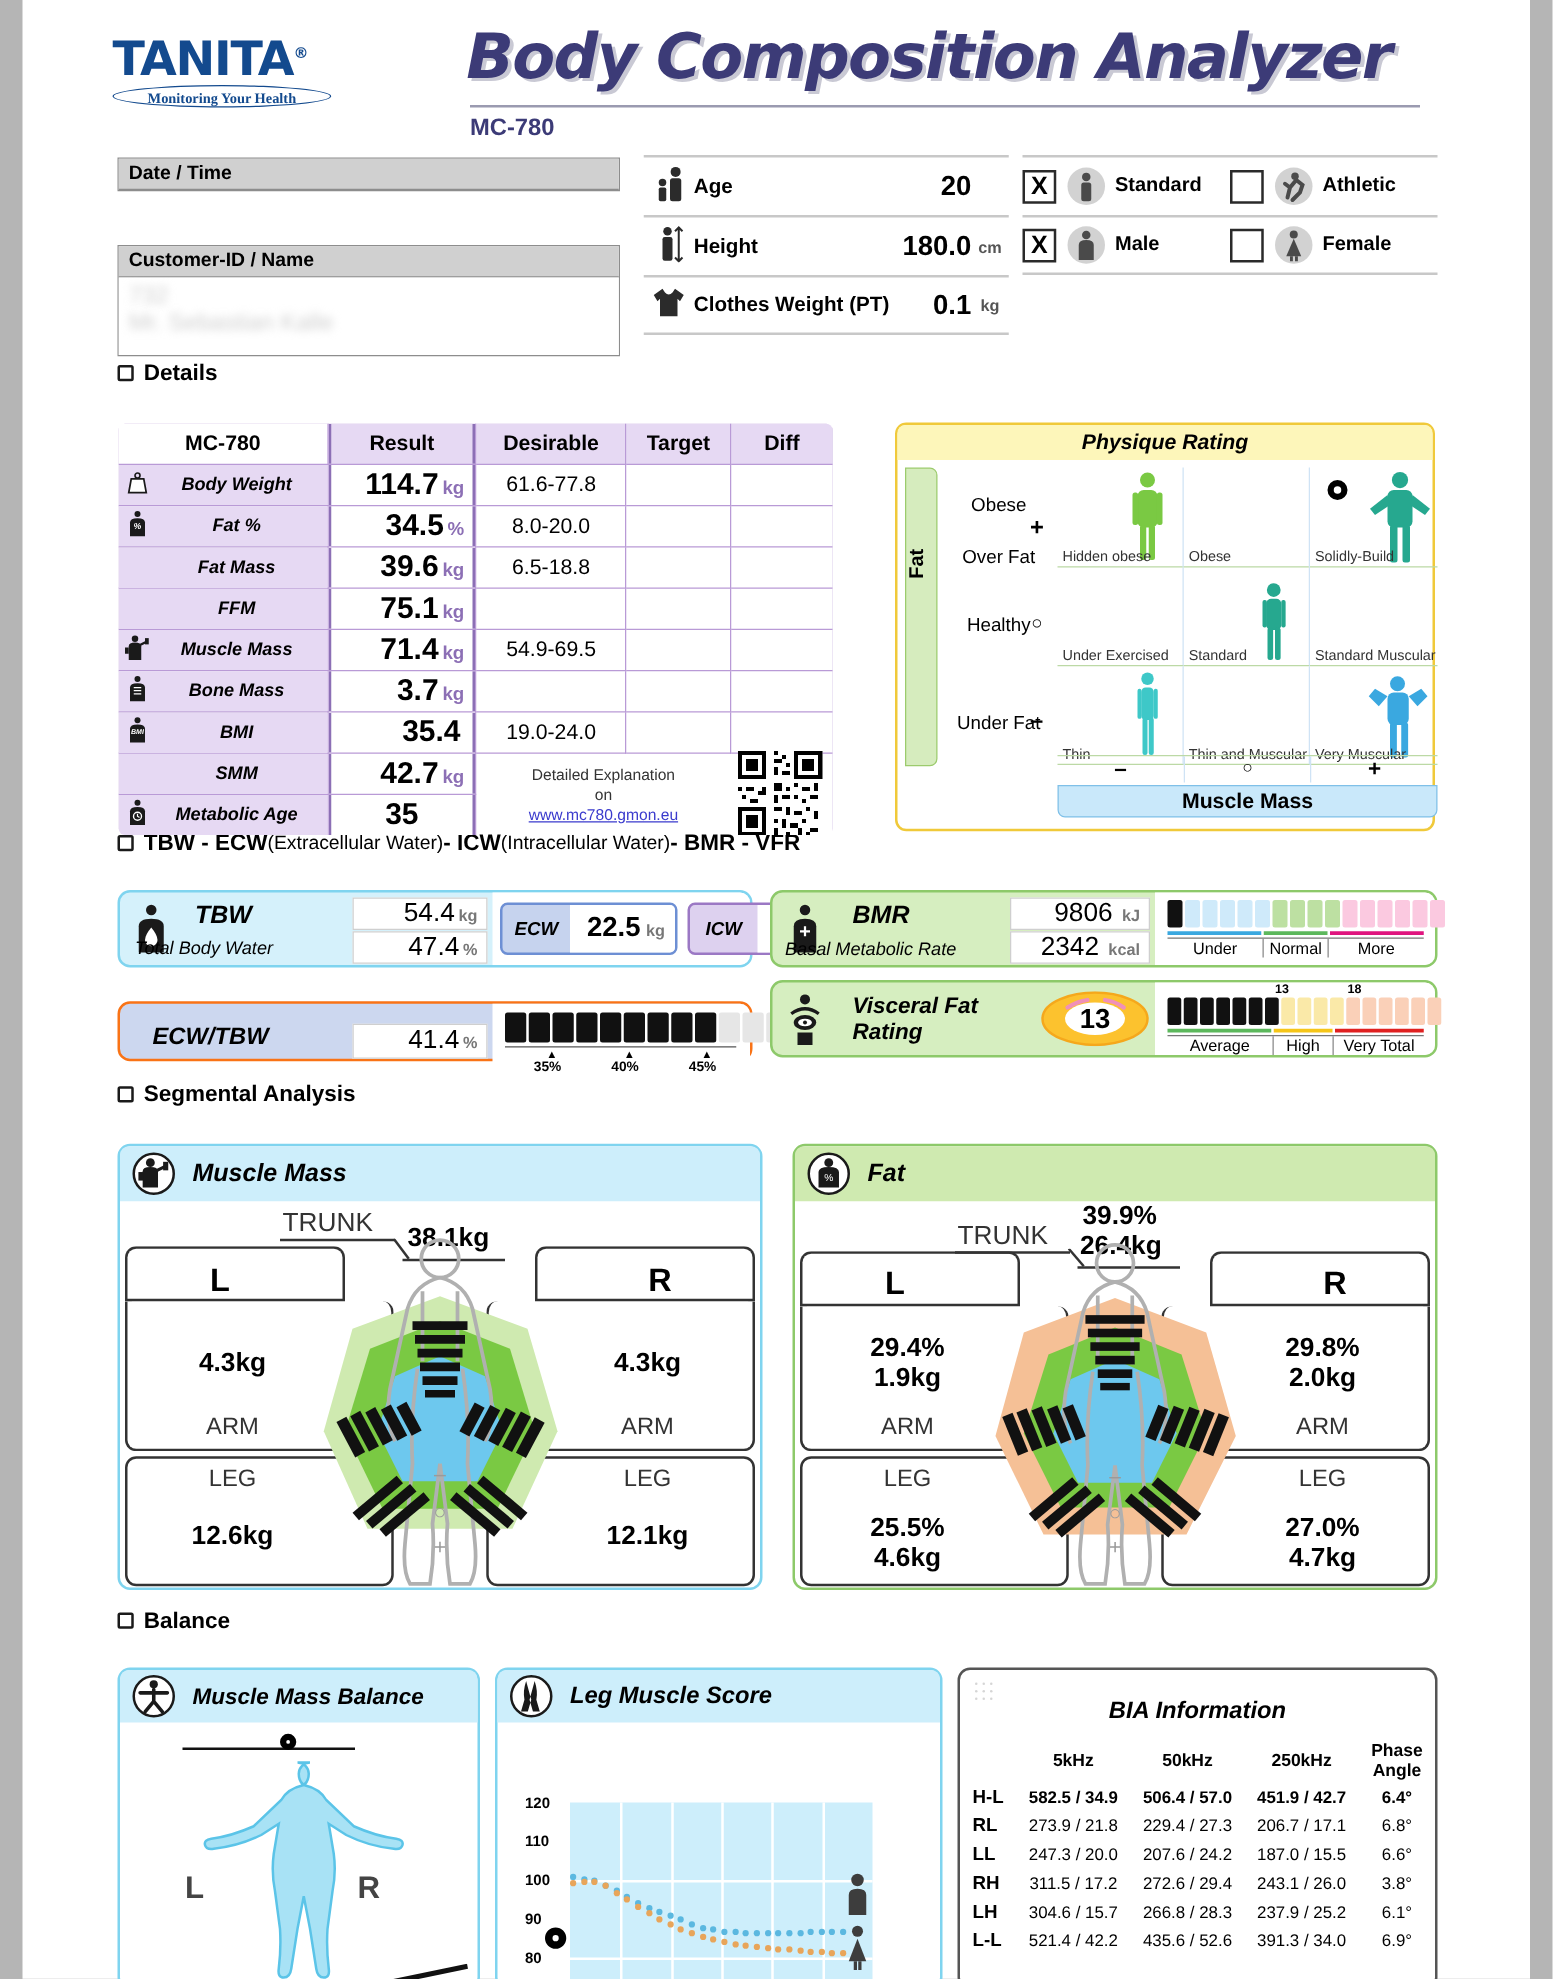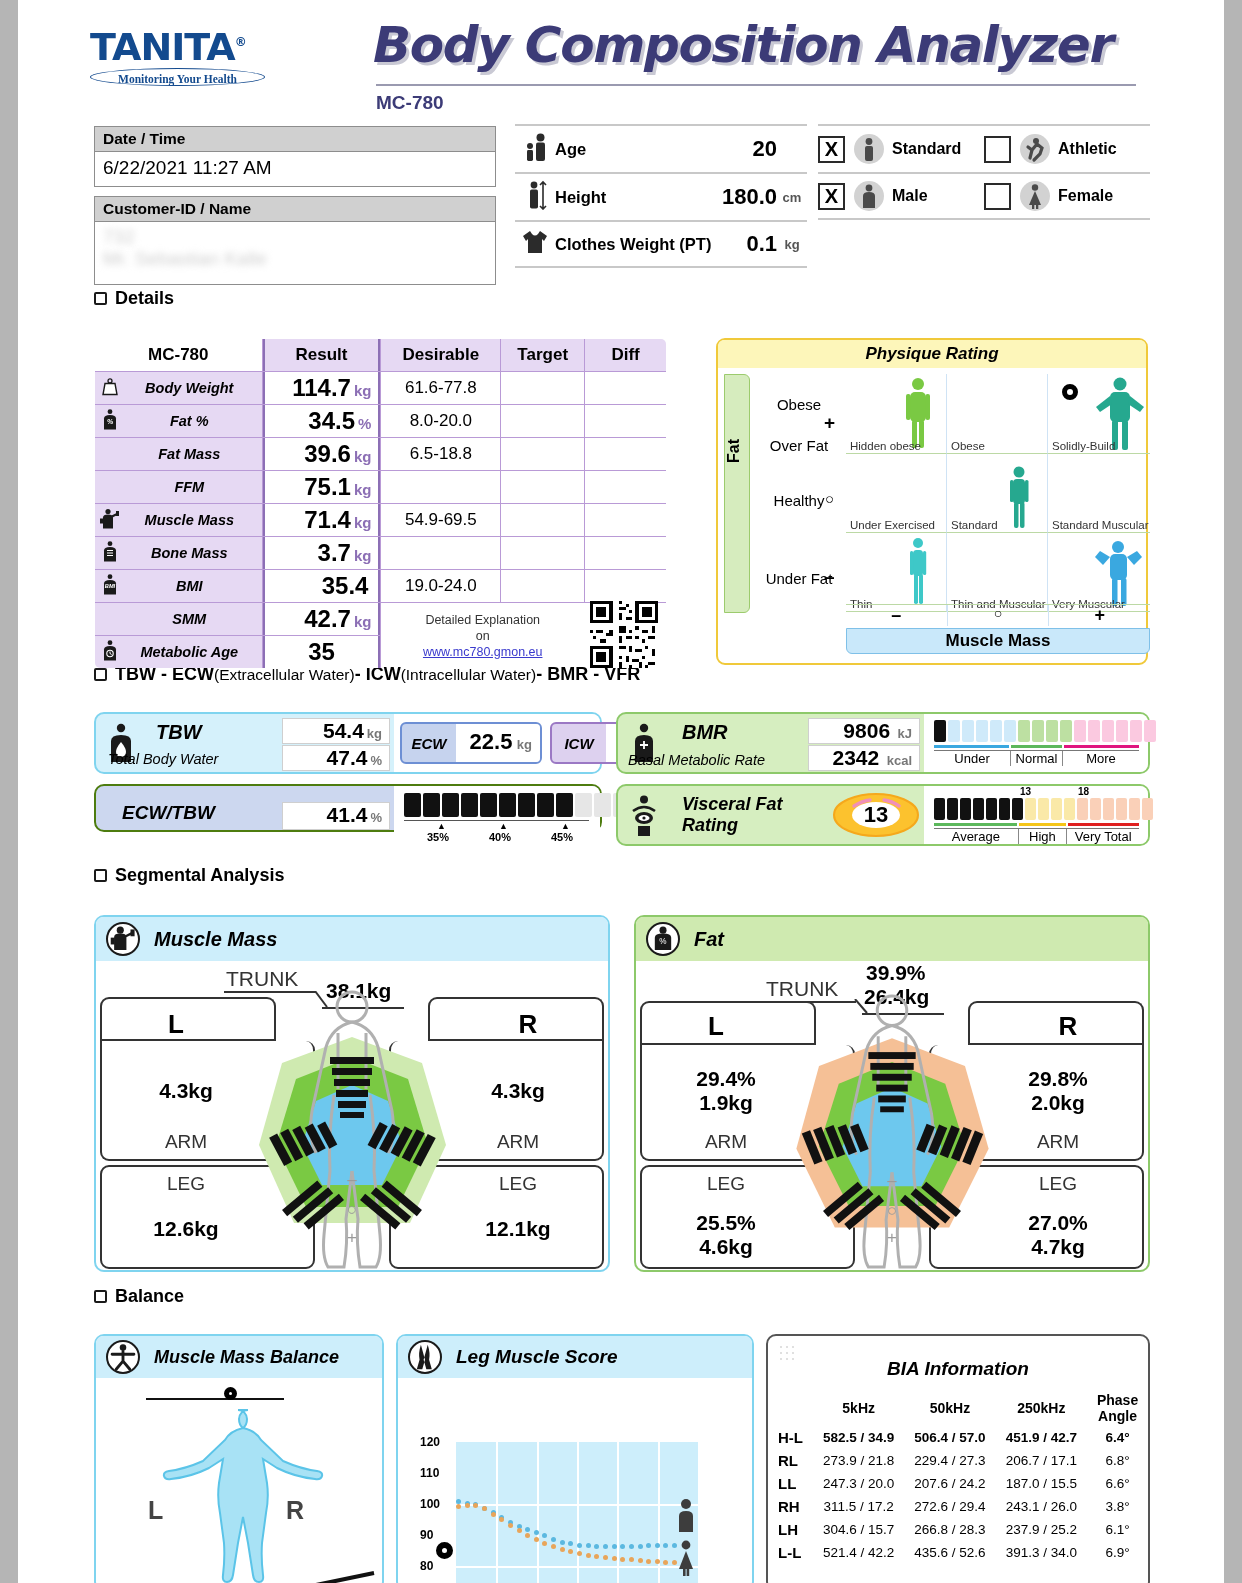--- a/index.html
+++ b/index.html
@@ -160,33 +160,33 @@
   .panel { position: absolute; border-radius: 10px; }
   .tbw-box { left: 76px; top: 22px; width: 508px; height: 62px;
              border: 2px solid #7fd4ef; background: #d5f1fb; }
   .tbw-ico { position: absolute; left: 10px; top: 8px; }
   .tbw-t1 { position: absolute; left: 60px; top: 7px; font-style: italic; font-weight: bold; font-size: 20px; }
   .tbw-t2 { position: absolute; left: 12px; top: 37px; font-style: italic; font-size: 14.5px; }
   .vfield {
     position: absolute; background: #fff; border: 1px solid #cfcfcf;
     text-align: right; padding-right: 7px;
   }
-  .vfield .n { font-weight: bold; font-size: 21px; }
+  .vfield .n { font-weight: normal; font-size: 21px; }
   .vfield .u { font-size: 13px; color: #777; font-weight: bold; margin-left: 3px; }
   .ew-chip {
     position: absolute; display: flex; align-items: center; height: 42px;
     border-radius: 6px; overflow: hidden;
   }
   .ew-tag { width: 54px; text-align: center; font-style: italic; font-weight: bold; font-size: 15px; height:100%; line-height:40px;}
   .ew-val { background: #fff; flex: 1; text-align: right; padding-right: 8px; line-height: 40px; }
   .ew-val .n { font-weight: bold; font-size: 22px; }
   .ew-val .u { font-size: 13px; color: #777; font-weight: bold; }
 
-  .ecwtbw-box { left: 76px; top: 94px; width: 508px; height: 48px;
-                border: 2px solid #4d7c0f; background: #ccd7ef; }
+  .ecwtbw-box { left: 76px; top: 111px; width: 508px; height: 48px;
+                border: 2px solid #f97316; background: #ccd7ef; }
   .bar-seg { display: flex; gap: 2px; }
   .bar-seg i { display: block; width: 17px; height: 24px; border-radius: 2px; }
 
   .bmr-box { left: 598px; top: 22px; width: 534px; height: 62px;
              border: 2px solid #8dc96a; background: #d6eec0; }
   .vfr-box { left: 598px; top: 94px; width: 534px; height: 62px;
              border: 2px solid #8dc96a; background: #d6eec0; }
   .white-pane { position: absolute; background: #fff; }
   .gauge-lbls { display: flex; font-size: 13px; }
   .gauge-lbls div { text-align: center; }
@@ -244,21 +244,20 @@
       </div>
     </div>
     <div class="main-title">Body Composition Analyzer</div>
     <div class="title-rule"></div>
     <div class="model-sub">MC-780</div>
   </div>
 
   <div class="info-strip">
     <div class="box-dt">
       <div class="box-hd">Date / Time</div>
-      <div class="box-val">6/22/2021 11:27 AM</div>
     </div>
     <div class="box-cust">
       <div class="box-hd">Customer-ID / Name</div>
       <div class="box-val" style="height:62px;padding-top:4px;">
         <div class="blur-val">732</div>
         <div class="blur-val">Mr. Sebastian Kalle</div>
       </div>
     </div>
 
     <div class="meas-col">

